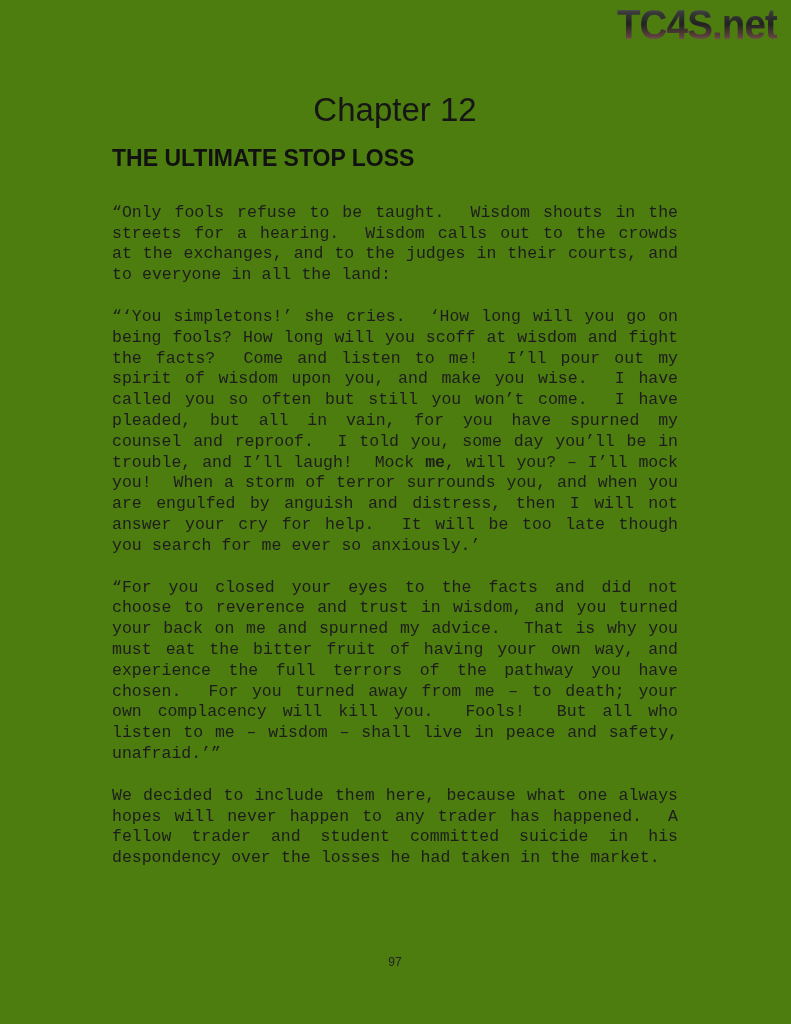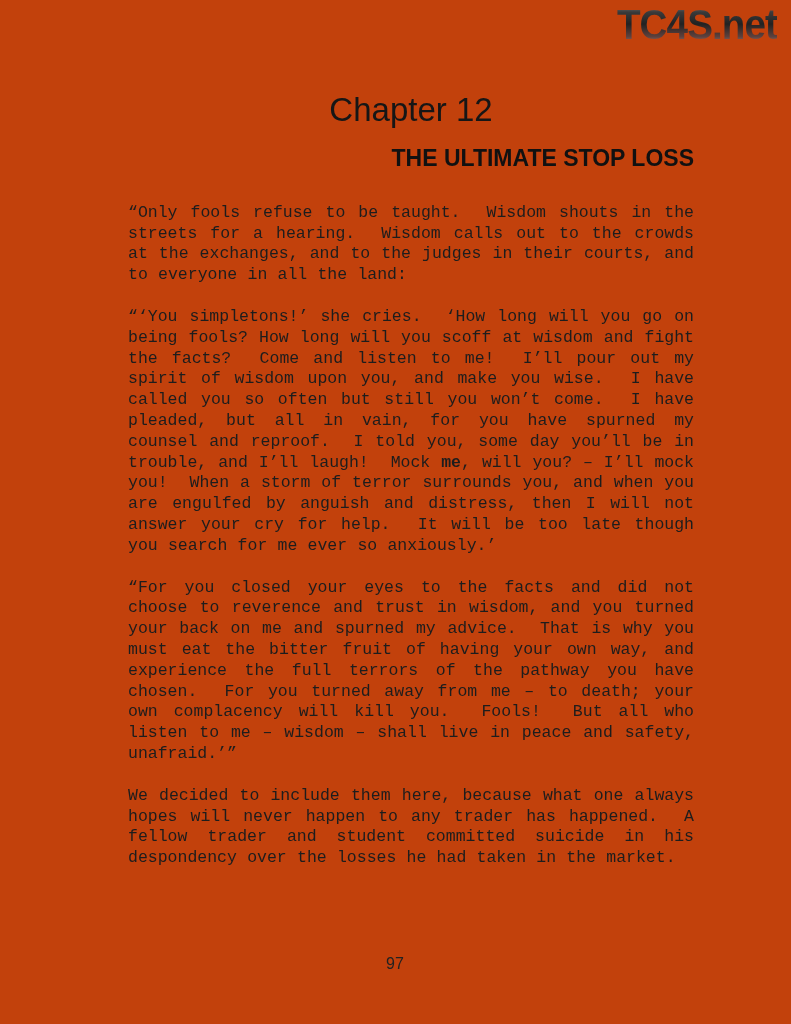--- a/index.html
+++ b/index.html
@@ -1,40 +1,40 @@
 <!DOCTYPE html>
 <html><head>
 <meta charset="utf-8">
 <style>
   html,body { margin:0; padding:0; background:#ffffff; }
   .page {
     position:relative; width:791px; height:1024px; margin:0 auto;
-    background:#c2410c; overflow:hidden;
+    background:#4d7c0f; overflow:hidden;
     font-family:"Liberation Sans", sans-serif; color:#1d1d1d;
   }
 
   
   .tc4s-logo {
     position:absolute; top:2px; right:14px;
     font-weight:bold; font-size:42px; line-height:1.1; letter-spacing:-1px;
     transform:scaleX(.92); transform-origin:100% 50%;
     background:linear-gradient(180deg,#979797 0%, #3a3a3a 22%, #222222 48%, #5d413d 75%, #a8867f 98%);
     -webkit-background-clip:text; background-clip:text; color:transparent;
     white-space:nowrap;
   }
 
   
-  .content { position:absolute; left:128px; top:0; width:566px; }
+  .content { position:absolute; left:112px; top:0; width:566px; }
   .chapter-title {
     margin:92px 0 0; font-size:33px; font-weight:400;
     text-align:center; line-height:1.1; color:#161616;
   }
   .section-title {
     margin:17px 0 0; font-size:23px; font-weight:bold;
-    text-align:right; line-height:1.2; color:#111;
+    text-align:left; line-height:1.2; color:#111;
   }
   .body-text { margin-top:30px;font-family:Liberation Mono, monospace; }
   .body-text p {
     margin:0 0 21px; font-size:16.5px; line-height:20.8px;
     text-align:justify; text-align-last:left; word-spacing:.02em;
     color:#1d1d1d;
   }
 
   
   .watermark {
@@ -49,21 +49,21 @@
   }
   .wm-fill {
     position:absolute; left:0; top:0; width:100%;
     background:linear-gradient(180deg,#e0525a 0%, #da3a42 40%, #ad0d13 52%, #c41a20 100%);
     -webkit-background-clip:text; background-clip:text; color:transparent;
   }
 
   
   .page-number {
     position:absolute; top:955px; left:112px; width:566px;
-    text-align:center; font-size:16px; color:#222;
+    text-align:center; font-size:12px; color:#222;
   }
   .footer-logo {
     position:absolute; top:977px; right:10px;
     font-weight:bold; font-size:33px; line-height:1.15; white-space:nowrap;
   }
   .fx-outline {
     display:block; color:#fff;
     -webkit-text-stroke:7px #474747;
     text-shadow: 0 0 4px rgba(150,150,150,.9), 0 0 9px rgba(165,165,165,.65), 1px 2px 5px rgba(120,120,120,.5);
   }

